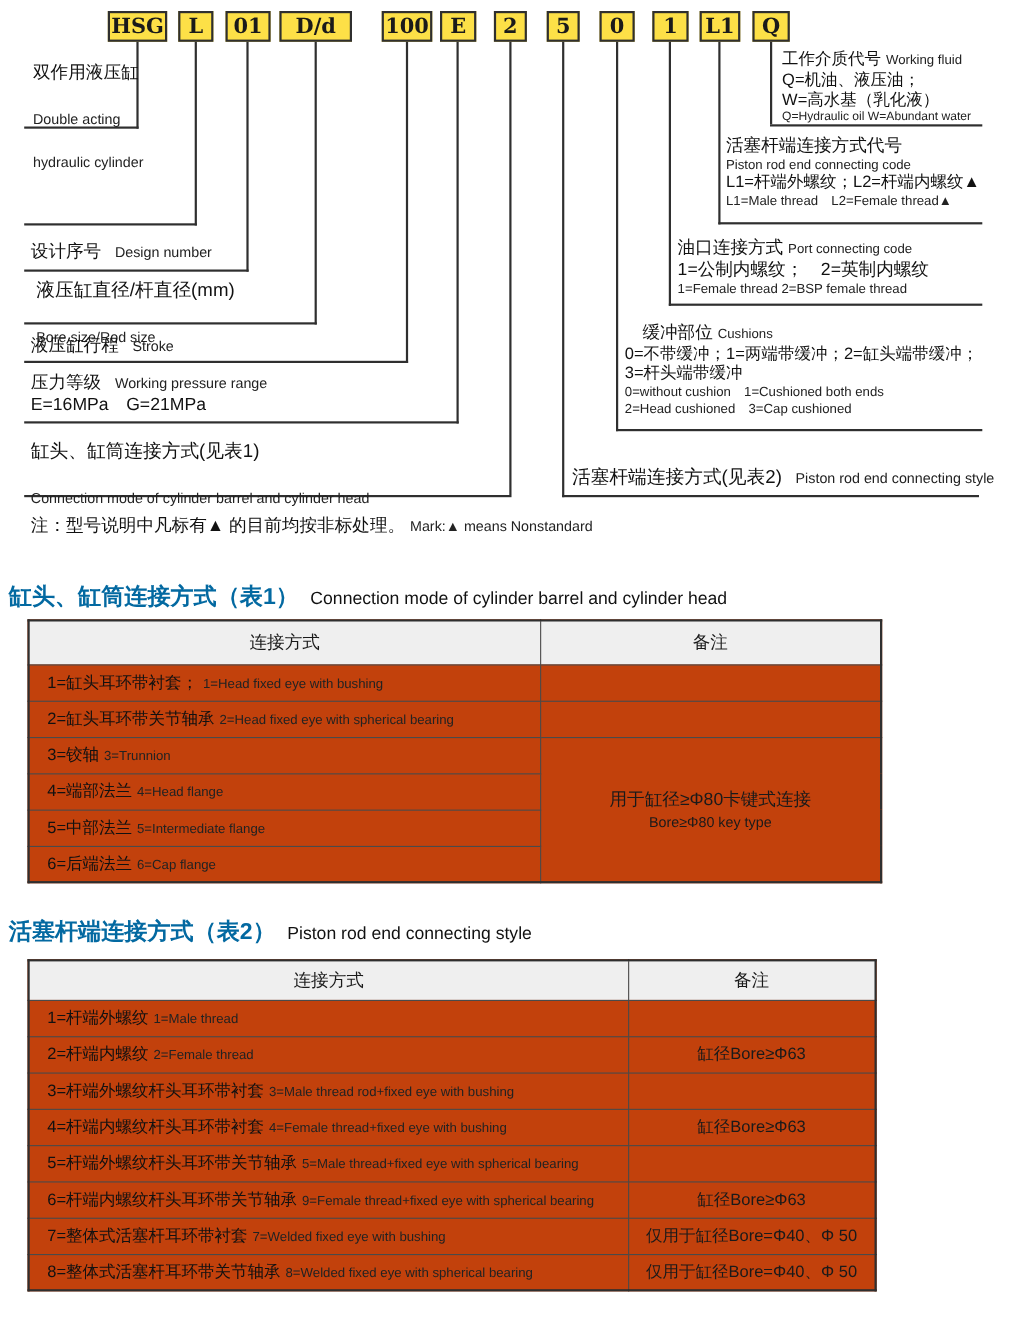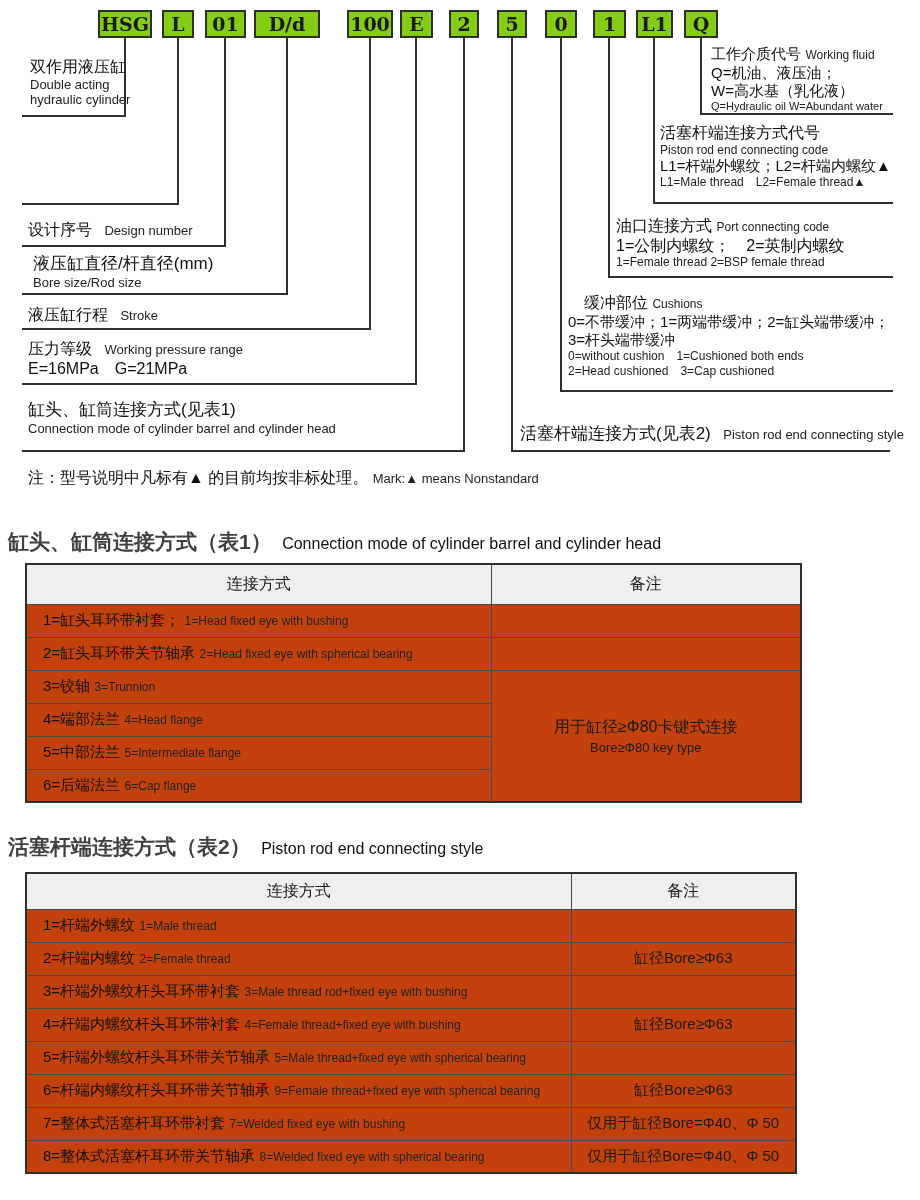--- a/index.html
+++ b/index.html
@@ -2,41 +2,41 @@
 <html><head>
 <meta charset="utf-8">
 <style>
   html,body{margin:0;padding:0;background:#fff;}
   body{width:920px;height:1200px;position:relative;overflow:hidden;
        font-family:"Liberation Sans",sans-serif;color:#1a1a1a;}
   .page{position:absolute;left:0;top:0;width:920px;height:1200px;background:#fff;}
 
   
   .code-box{position:absolute;top:10px;height:28px;box-sizing:border-box;
-    background:#84cc16;border:2px solid #2f2f2f;text-align:center;
+    background:#fde047;border:2px solid #2f2f2f;text-align:center;
     font-family:"DejaVu Serif",serif;font-weight:bold;font-size:19px;line-height:24px;}
 
   
   .vline{position:absolute;width:2px;background:#2f2f2f;}
   .hline{position:absolute;height:2px;background:#2f2f2f;}
 
   
   .lbl{position:absolute;line-height:1.22;white-space:nowrap;}
   .cn{font-size:17px;color:#111;}
   .cn-sm{font-size:15px;color:#111;}
-  .en{font-size:13px;color:#222;}
+  .en{font-size:13px;color:#222;margin-top:24px;}
   .en-sm{font-size:12px;color:#222;}
   .inline-en{margin-left:8px;}
 
   
   .note{position:absolute;left:28px;top:468px;white-space:nowrap;}
 
   
   .sec-head{position:absolute;left:8px;white-space:nowrap;}
-  .sec-head .h-cn{font-size:21px;font-weight:bold;color:#404040;}
+  .sec-head .h-cn{font-size:21px;font-weight:bold;color:#0369a1;}
   .sec-head .h-en{font-size:16px;color:#111;margin-left:6px;}
 
   
   table{position:absolute;border-collapse:collapse;table-layout:fixed;background:#c2410c;
         border:2px solid #2f2f2f;}
   td,th{border:1.5px solid #4a4a4a;box-sizing:border-box;overflow:visible;}
   th{background:#efefef;font-weight:normal;font-size:16px;}
   td.conn{padding-left:16px;text-align:left;white-space:nowrap;}
   td.rem{text-align:center;white-space:nowrap;font-size:15px;}
   #t1{left:25px;top:563px;width:775px;}

